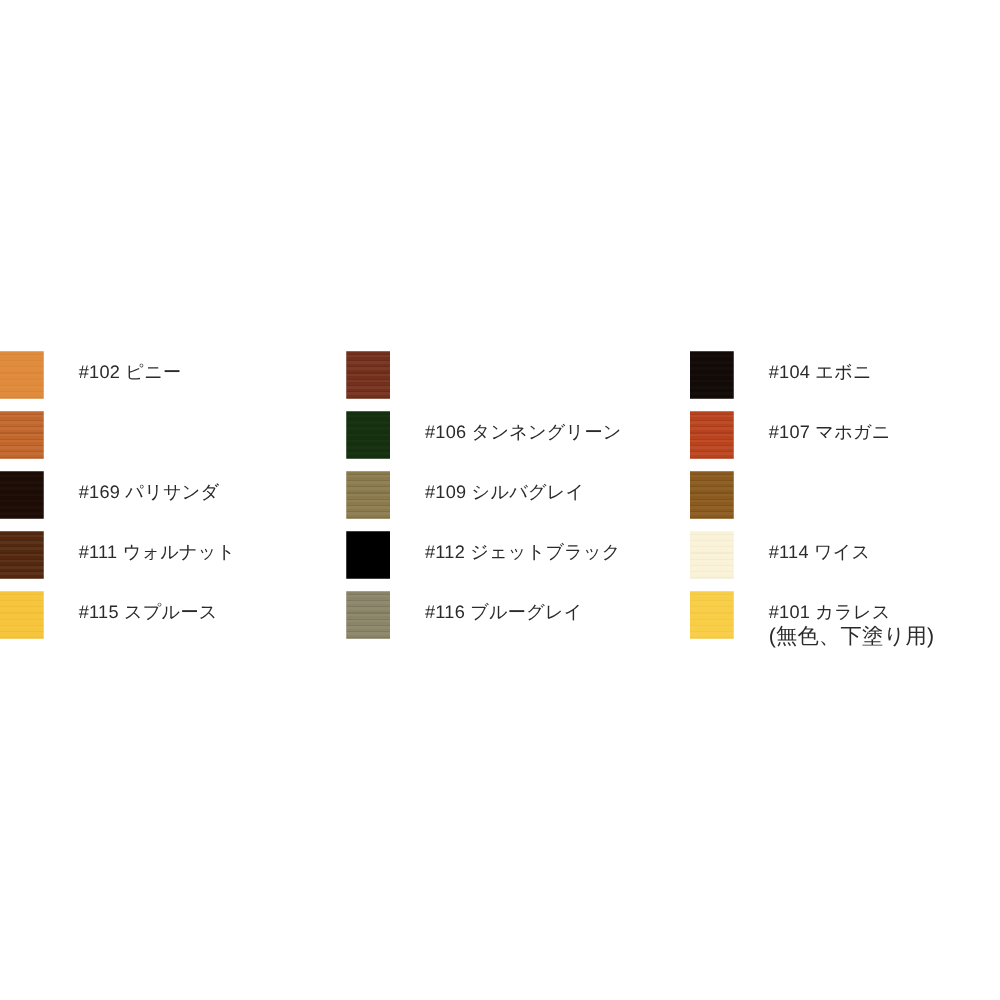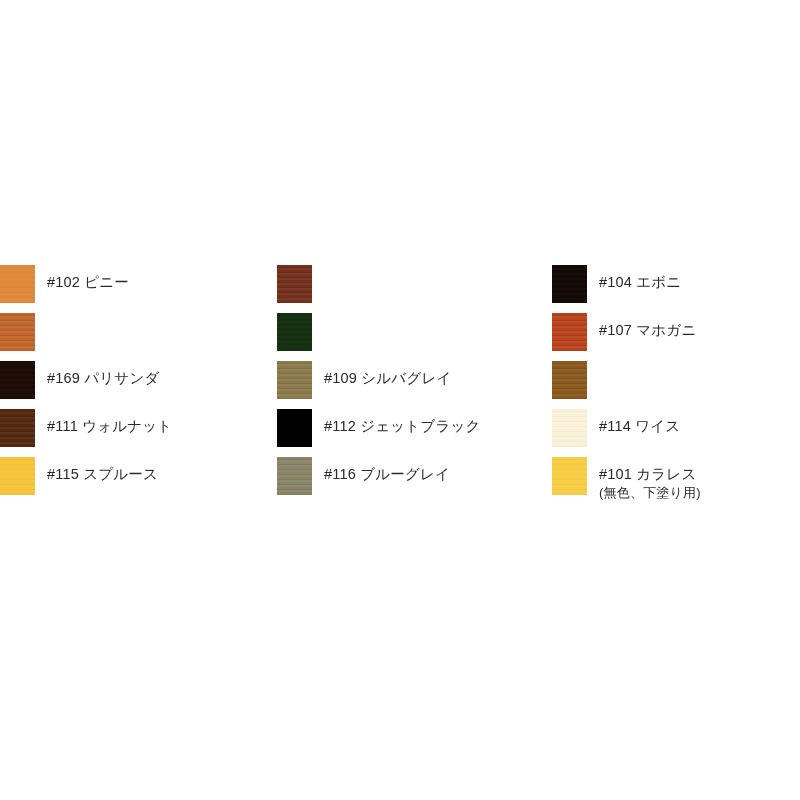--- a/index.html
+++ b/index.html
@@ -26,24 +26,25 @@
     left: 0;
     top: 265px;
     width: 800px;
   }
   .swatch-row {
     position: relative;
     height: 48px;
   }
   .swatch-cell {
     position: absolute;
-    top: 0;
+    top: 16px;
     height: 48px;
     display: flex;
     align-items: flex-start;
+    gap: 16px;
   }
   .swatch-cell.col-0 { left: 0px;   width: 270px; }
   .swatch-cell.col-1 { left: 277px; width: 270px; }
   .swatch-cell.col-2 { left: 552px; width: 248px; }
 
   .chip {
     flex: 0 0 auto;
     width: 35px;
     height: 38px;
     position: relative;
@@ -70,21 +71,21 @@
     padding-left: 12px;
     padding-top: 8px;
     font-size: 14.5px;
     line-height: 19px;
     color: #2a2a2a;
     letter-spacing: 0.2px;
     white-space: nowrap;
   }
   .chip-label .sub {
     display: block;
-    font-size: 13px;
+    font-size: 17px;
     line-height: 18px;
   }
 
   
   .footnote {
     position: absolute;
     left: 462px;
     top: 505px;
     width: 338px;
     font-size: 10.5px;
@@ -130,20 +131,23 @@
     <div class="swatch-row">
       <div class="swatch-cell col-0">
         <span class="chip" style="background: rgb(194, 102, 44);">
             <span class="grain"></span>
           </span>
       </div>
       <div class="swatch-cell col-1">
         <span class="chip faint" style="background: rgb(21, 48, 15);">
             <span class="grain"></span>
           </span>
+        <span class="chip-label">
+          <span>#106 タンネングリーン</span>
+        </span>
       </div>
       <div class="swatch-cell col-2">
         <span class="chip" style="background: rgb(186, 67, 30);">
             <span class="grain"></span>
           </span>
         <span class="chip-label">
           <span>#107 マホガニ</span>
         </span>
       </div>
     </div>

